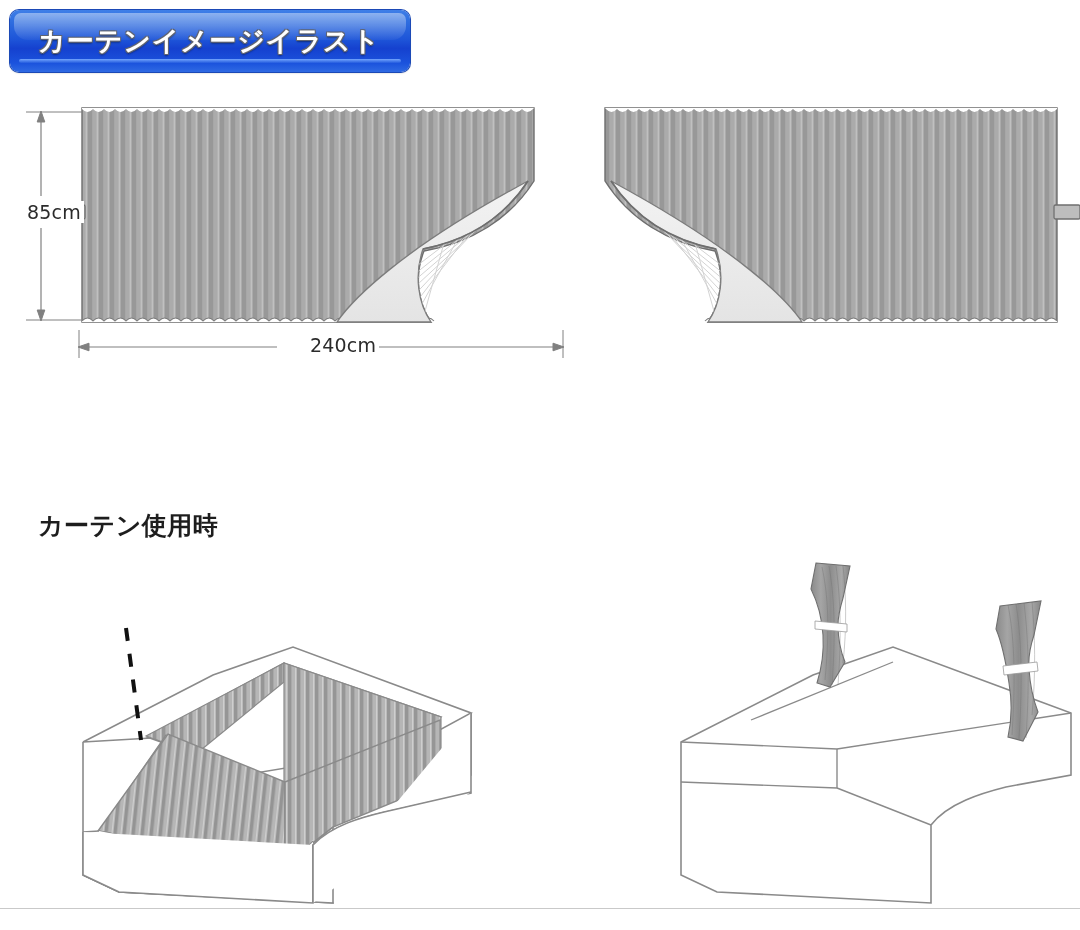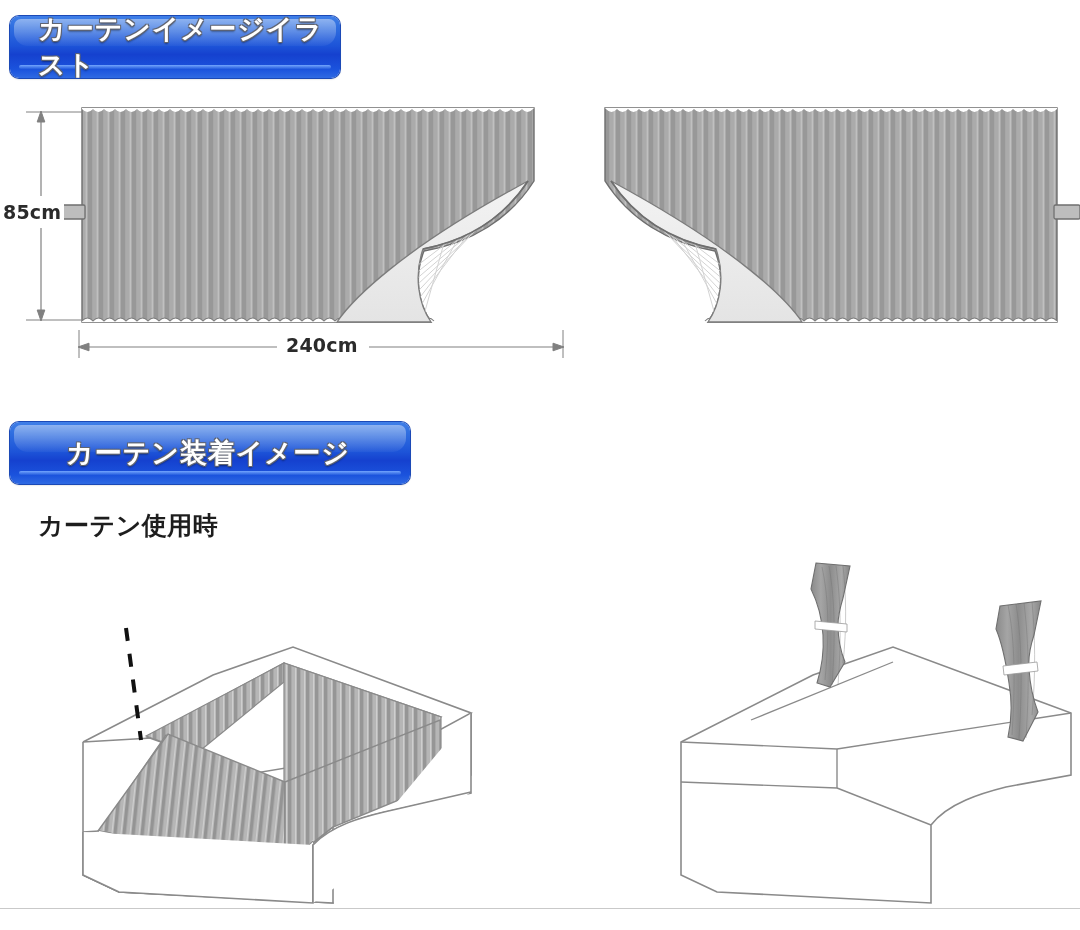--- a/index.html
+++ b/index.html
@@ -35,39 +35,39 @@
     position:relative;z-index:3;
     color:#ffffff;
     font-weight:bold;
     letter-spacing:1px;
     text-shadow:
       -1px -1px 0 #5f6472, 1px -1px 0 #5f6472,
       -1px  1px 0 #5f6472, 1px  1px 0 #5f6472,
        0px  2px 2px rgba(0,0,0,.45);
   }
 
-  #banner-1{left:10px;top:16px;width:330px;height:62px;}
+  #banner-1{left:10px;top:10px;width:400px;height:62px;}
   #banner-1 .banner-text{font-size:27px;margin-left:28px;}
   #banner-2{left:10px;top:422px;width:400px;height:62px;}
   #banner-2 .banner-text{font-size:27px;margin-left:56px;}
 
   
   .subtitle{
     position:absolute;
     font-size:25px;font-weight:bold;color:#1d1d1d;
     letter-spacing:.5px;
     white-space:nowrap;
   }
   #sub-left{left:38px;top:509px;text-align:center;}
   #sub-right{left:628px;top:509px;}
 
   
   .dim-label{
-    position:absolute;font-size:19px;font-weight:bold;color:#2b2b2b;
-    letter-spacing:.2px;white-space:nowrap;background:#fff;padding:0 3px;
+    position:absolute;font-size:19px;font-weight:normal;color:#2b2b2b;
+    letter-spacing:.2px;white-space:nowrap;background:#fff;padding:0 3px;margin-left:24px;
   }
   #dim-h{left:0px;top:201px;}
   #dim-w{left:283px;top:334px;text-align:right;}
 
   svg{display:block;}
   .svg-abs{position:absolute;left:0;top:0;}
   .sep{
     position:absolute;left:0;top:908px;width:1080px;height:1px;
     background:#c9c9c9;
   }
@@ -233,23 +233,20 @@
       <line x1="84" y1="347" x2="277" y2="347" stroke-width="1.2"></line>
       <line x1="369" y1="347" x2="558" y2="347" stroke-width="1.2"></line>
       <polygon points="78,347 89,343.2 89,350.8"></polygon>
       <polygon points="564,347 553,343.2 553,350.8"></polygon>
     </g>
   </svg>
 
   <div class="dim-label" id="dim-h">85cm</div>
   <div class="dim-label" id="dim-w">240cm</div>
 
-  <div class="banner" id="banner-2">
-    <span class="banner-text">カーテン装着イメージ</span>
-  </div>
 
   <div class="subtitle" id="sub-left">カーテン使用時</div>
 
   <svg class="svg-abs" width="1080" height="400" viewBox="0 0 1080 400" style="top:535px;">
     <defs>
       <pattern id="pleats2" width="9" height="10" patternUnits="userSpaceOnUse">
         <rect width="9" height="10" fill="#b6b6b6"></rect>
         <rect x="0" width="3.4" height="10" fill="#969696"></rect>
         <rect x="7" width="1.2" height="10" fill="#cfcfcf"></rect>
       </pattern>

